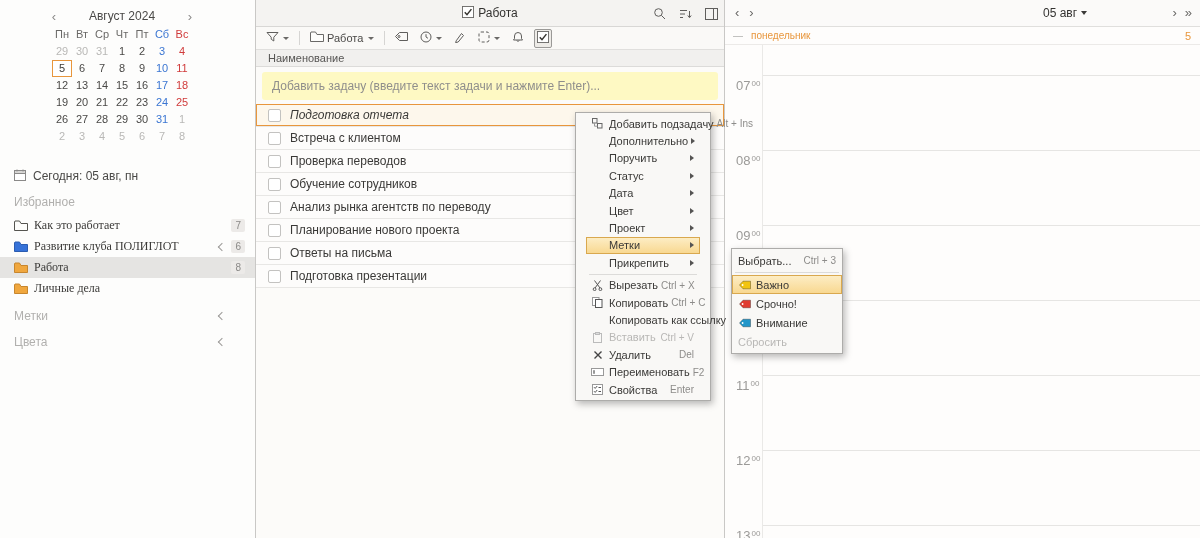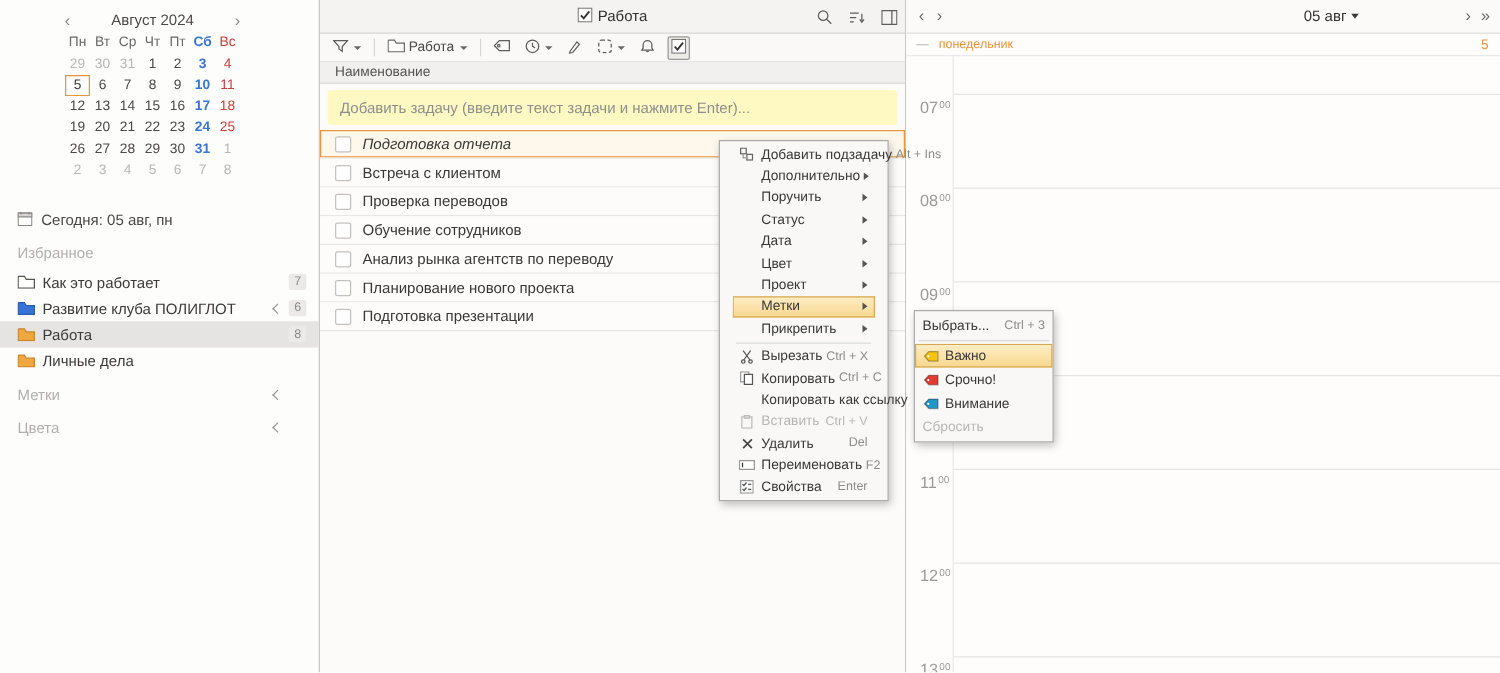--- a/index.html
+++ b/index.html
@@ -10,37 +10,37 @@
   
   .sidebar { width:256px; background:#fdfdfc; border-right:1px solid #c9c8c6; position:relative; flex:none; }
   .cal { width:152px; margin:6px 0 0 46px; }
   .cal-head { display:flex; align-items:center; justify-content:space-between; height:20px; padding:0 2px; }
   .cal-arrow { color:#8a8988; font-size:13px; cursor:default; width:12px; text-align:center; }
   .cal-title { font-size:12px; color:#4a4947; }
   .cal-grid { display:grid; grid-template-columns:repeat(7,20px); justify-content:center; text-align:center; font-size:11px; }
   .cal-cell { height:17px; line-height:17px; }
   .cal-cell.n { color:#4a4947; }
   .cal-cell.m { color:#b9b8b6; }
-  .cal-cell.sat { color:#3b76d2;font-weight:bold; }
+  .cal-cell.sat { color:#3b76d2; }
   .cal-cell.sun { color:#d03b3b; }
   .cal-cell.wd { color:#6a6967; }
   .cal-cell.wd.sat { color:#3b76d2; }
   .cal-cell.wd.sun { color:#d03b3b; }
   .cal-cell.today { box-shadow:inset 0 0 0 1px #e8963c; background:#fff; color:#3b3a38; }
   .today-row { display:flex; align-items:center; gap:7px; margin:22px 0 0 14px; height:18px; color:#4a4947; }
   .side-label { color:#b1b0ae; margin:8px 0 0 14px; height:18px; line-height:18px; position:relative; padding-right:34px; }
   .side-label.dim2 { color:#969593; }
   .chev { width:6px; height:6px; border-left:1.5px solid #9a9997; border-bottom:1.5px solid #9a9997; display:inline-block; position:absolute; right:30px; top:6px; }
   .chev.down { transform:rotate(-45deg); }
   .chev.left { transform:rotate(45deg); }
   .proj-list { margin-top:4px; }
   .proj-row { height:21px; display:flex; align-items:center; padding:0 44px 0 14px; position:relative; cursor:default; }
   .proj-row.sel { background:#e5e4e2; }
   .picon { width:20px; display:flex; align-items:center; }
-  .pname { white-space:nowrap; overflow:hidden; color:#3b3a38; }
+  .pname { white-space:nowrap; overflow:hidden; color:#3b3a38;font-family:Liberation Serif, serif; }
   .pchev { position:absolute; right:30px; top:8px; width:6px; height:6px; border-left:1.5px solid #9a9997; border-bottom:1.5px solid #9a9997; transform:rotate(45deg); }
   .pbadge { position:absolute; right:10px; top:4px; font-size:10px; color:#8a8987; background:#eceae8; border-radius:2px; padding:0 4px; line-height:13px; }
 
   
   .middle { width:469px; background:#fcfbf9; border-right:1px solid #c9c8c6; position:relative; flex:none; display:flex; flex-direction:column; }
   .mid-head { height:27px; background:#f4f3f1; border-bottom:1px solid #d8d7d5; display:flex; align-items:center; justify-content:center; position:relative; }
   .mid-title-wrap { display:flex; align-items:center; gap:4px; color:#333230; }
   .mid-head-icons { position:absolute; right:0; top:0; height:27px; display:flex; align-items:center; }
   .mh-icon { width:26px; display:flex; justify-content:center; cursor:default; }
   .toolbar { height:23px; background:#faf9f7; border-bottom:1px solid #e0dfdd; display:flex; align-items:center; padding:0 8px; gap:8px; }
@@ -331,20 +331,24 @@
         <div class="task-row">
           <span class="tcb"></span>
           <span class="ttitle">Анализ рынка агентств по переводу</span>
         </div>
         <div class="task-row">
           <span class="tcb"></span>
           <span class="ttitle">Планирование нового проекта</span>
         </div>
         <div class="task-row">
           <span class="tcb"></span>
+          <span class="ttitle">Ответы на письма</span>
+        </div>
+        <div class="task-row">
+          <span class="tcb"></span>
           <span class="ttitle">Подготовка презентации</span>
         </div>
       </div>
   </section>
 
   <section class="dayview">
     <header class="day-head">
       <span class="day-nav">
         <span>‹</span>
         <span>›</span>

